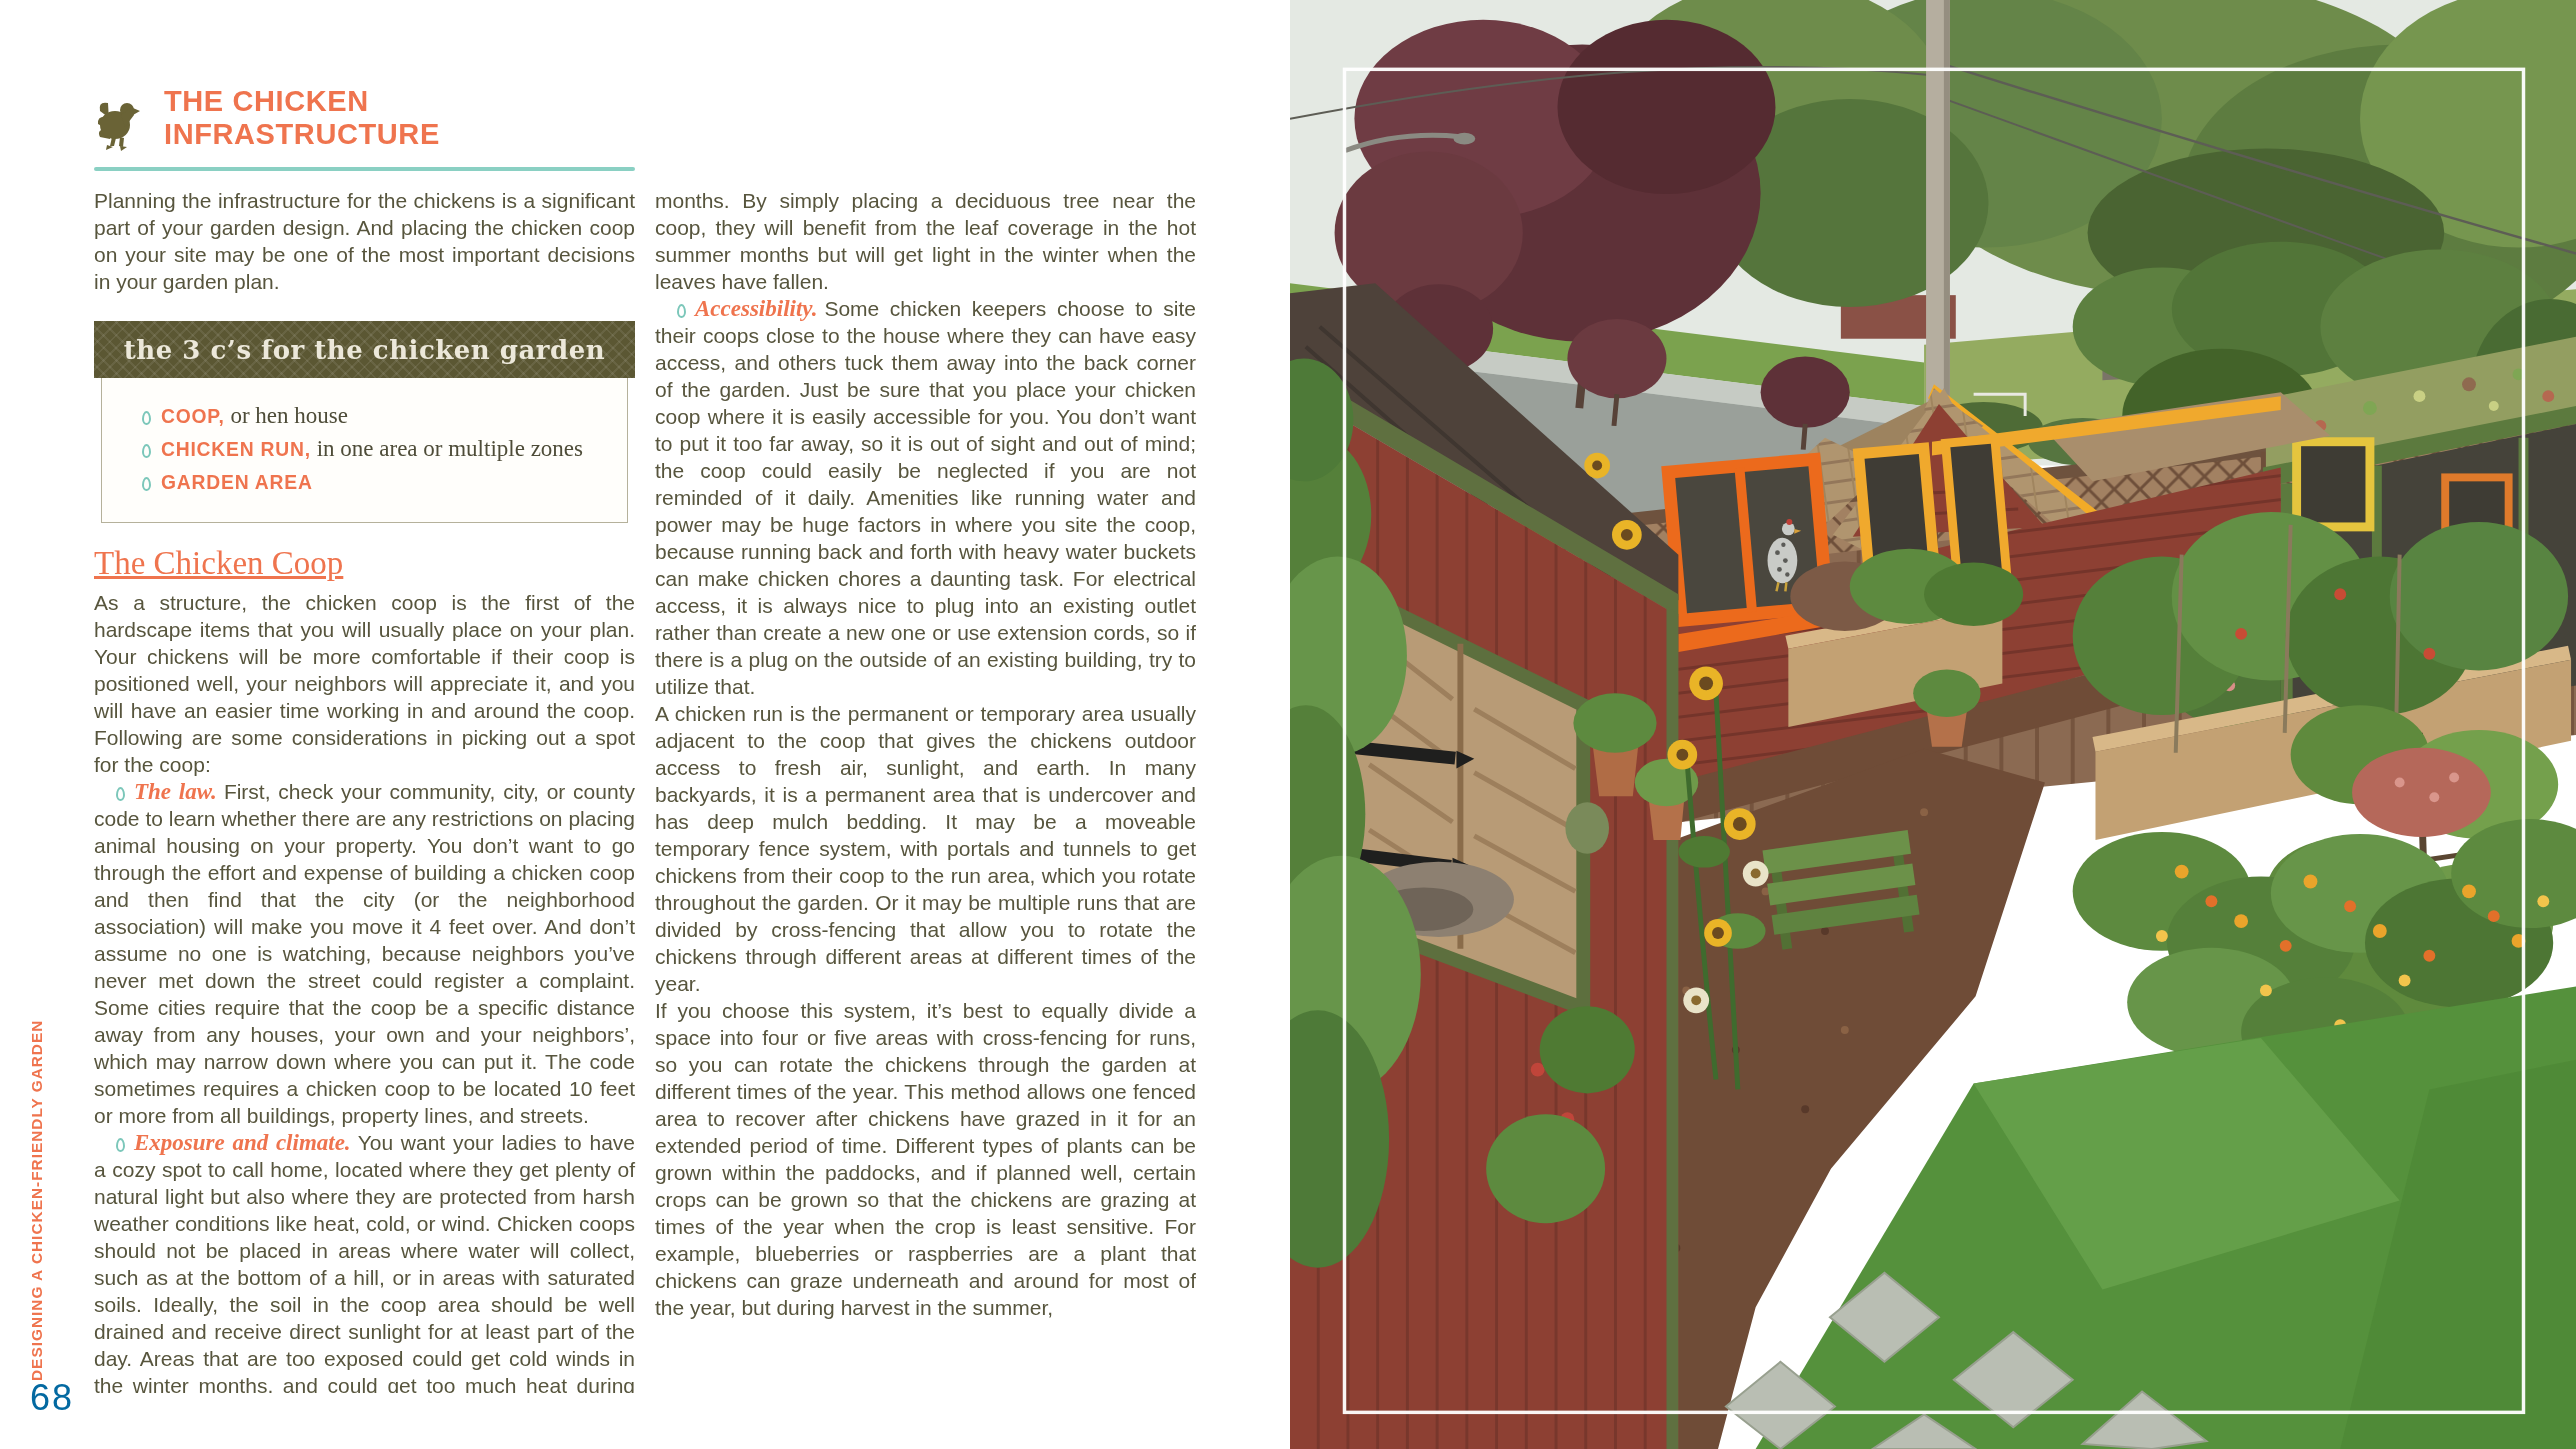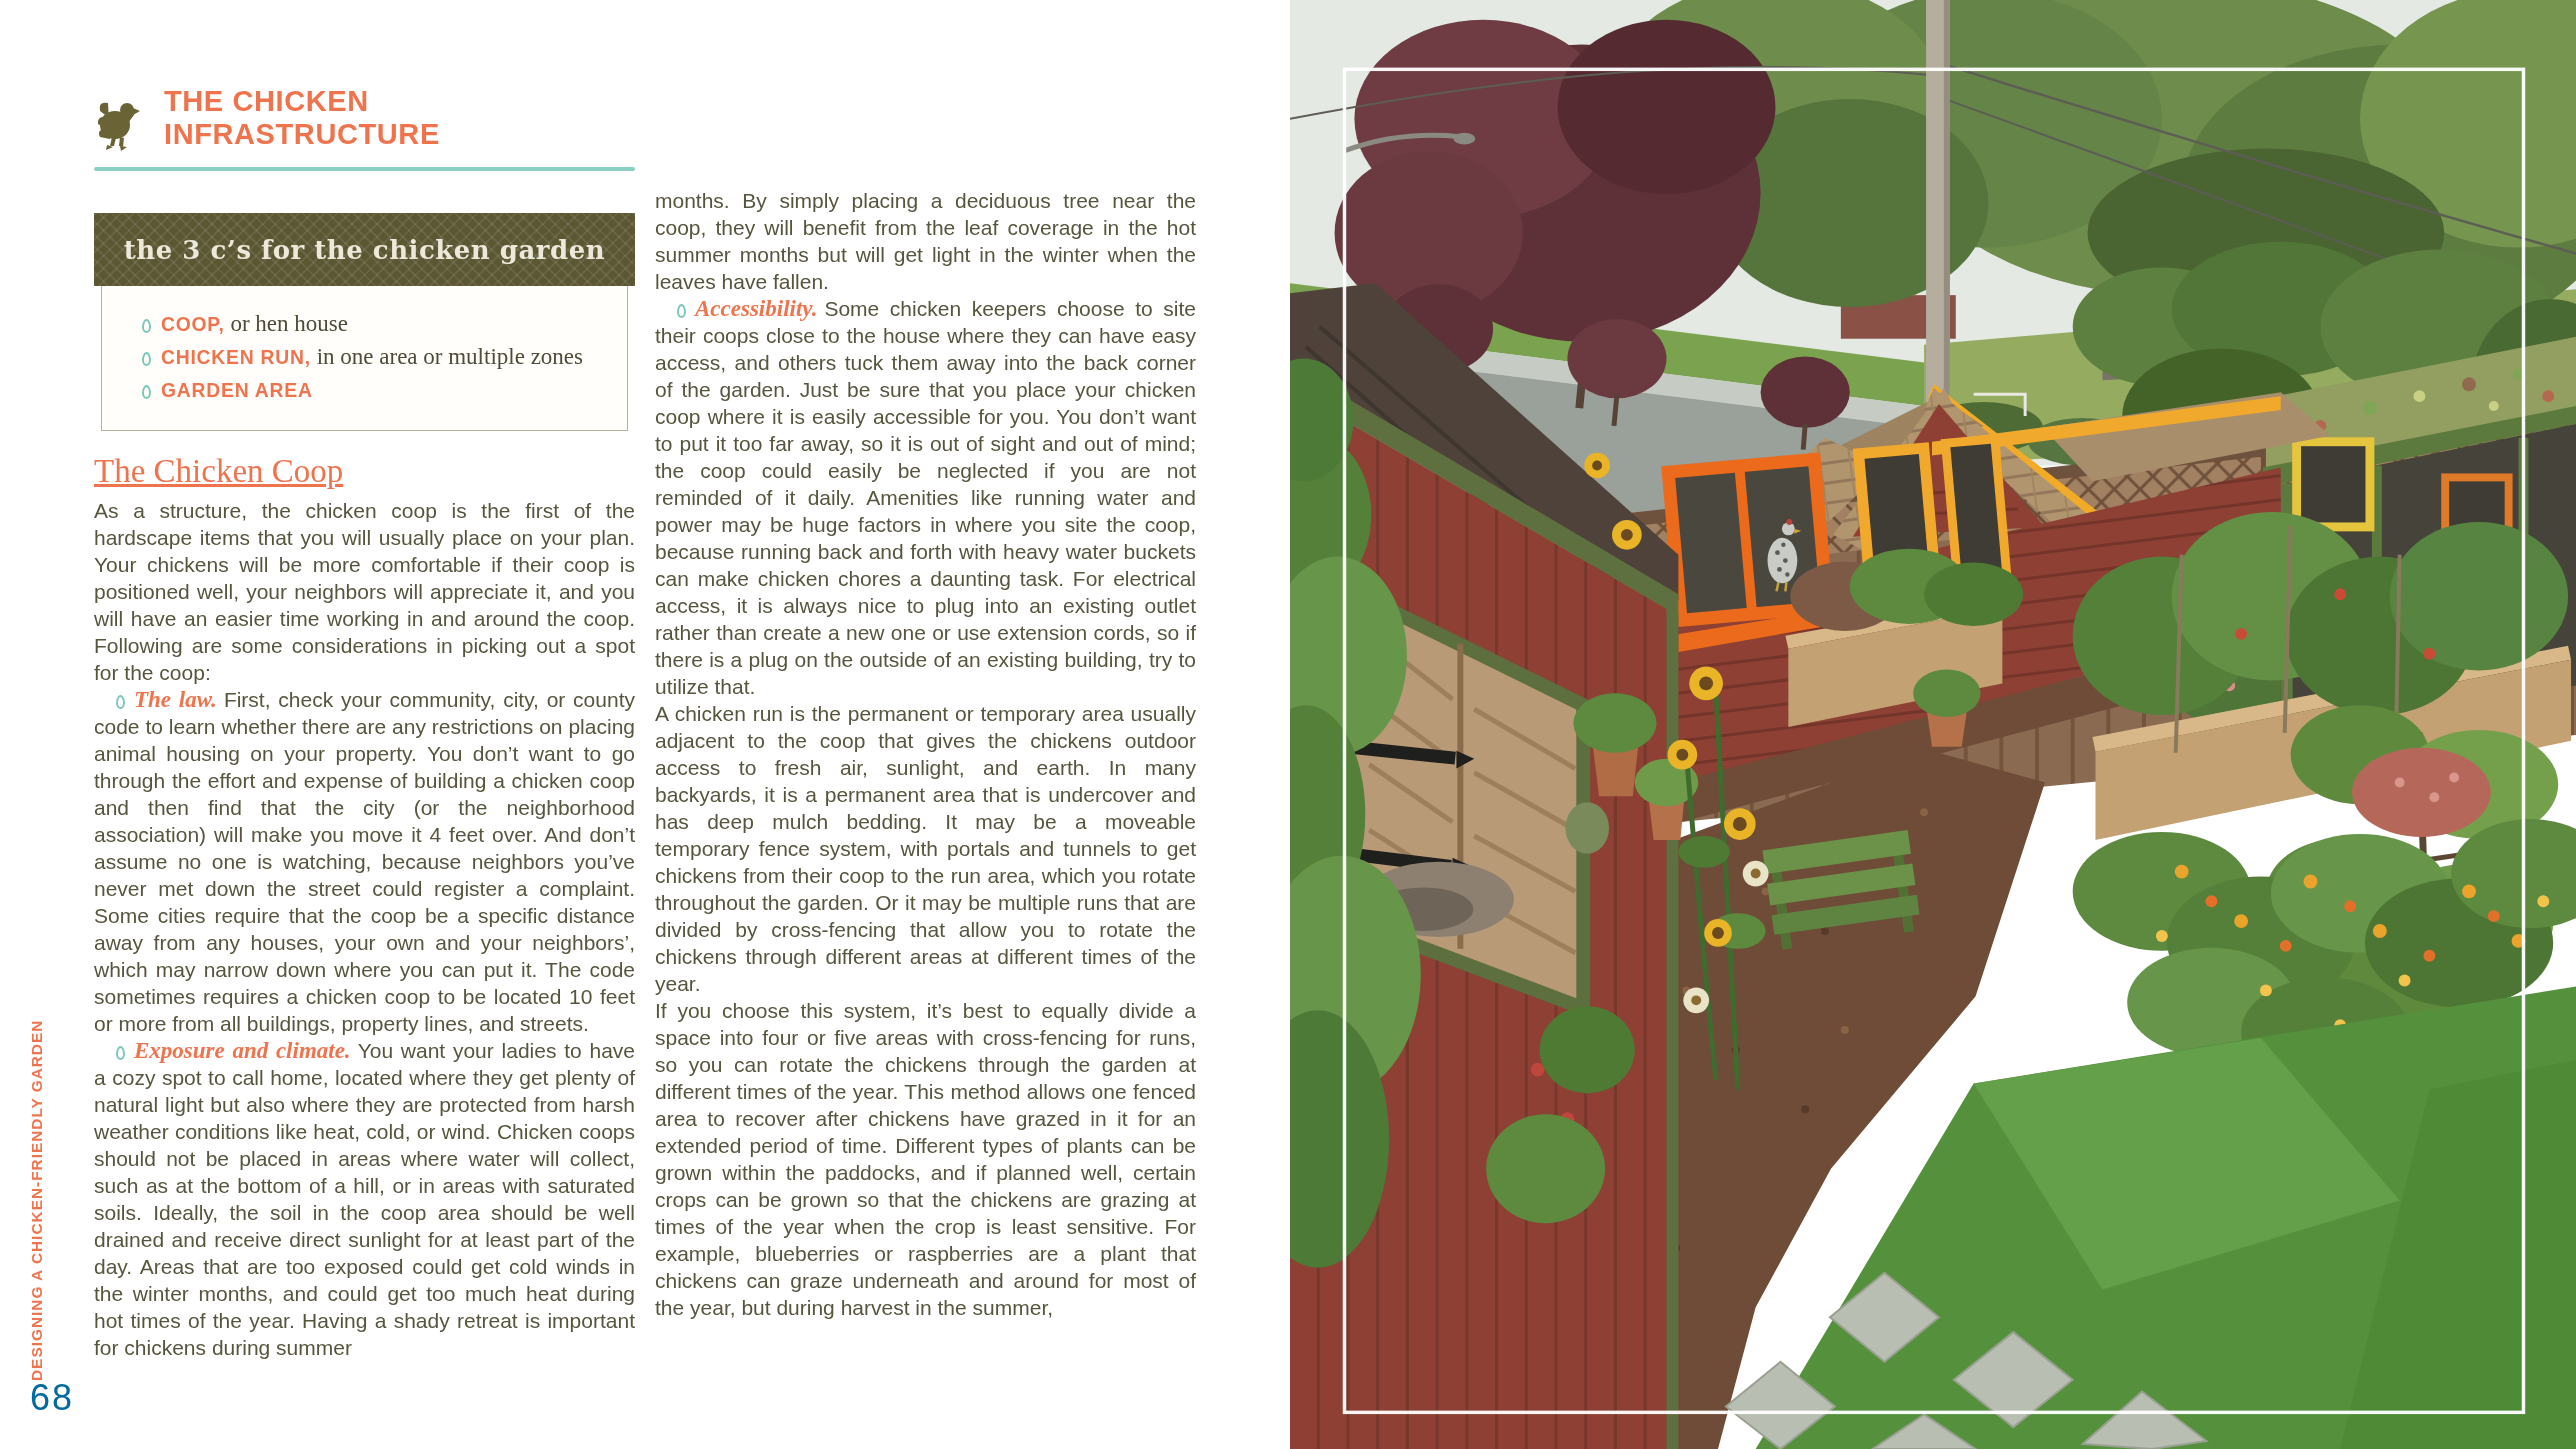--- a/index.html
+++ b/index.html
@@ -23,21 +23,21 @@
   .col{width:541px;}
   p.body{font-size:21px;line-height:27px;text-align:justify;margin:0;color:#57553d;}
   .egg{
     display:inline-block;width:9px;height:14px;box-sizing:border-box;
     border:2.5px solid #7cc7ba;border-radius:50% 50% 50% 50% / 58% 58% 42% 42%;
     vertical-align:-2px;
   }
   
   .callout{margin:26px 0 4px;}
   .callout-band{
-    height:73px;display:flex;align-items:center;justify-content:center;
+    height:57px;display:flex;align-items:center;justify-content:center;
     background-color:#5b5733;
     background-image:
       repeating-linear-gradient(45deg, rgba(255,255,255,.08) 0 2px, transparent 2px 9px),
       repeating-linear-gradient(-45deg, rgba(255,255,255,.08) 0 2px, transparent 2px 9px);
   }
   .callout-band span{
     font-family:"DejaVu Serif",serif;font-weight:bold;font-size:26px;
     color:#ece8da;letter-spacing:0.5px;
   }
   .callout-list{
@@ -89,20 +89,21 @@
           </g>
         </svg>
       </span>
       <span class="main-title">THE CHICKEN INFRASTRUCTURE</span>
     </div>
     <div class="rule"></div>
 
     <div class="cols">
 
       <div class="col">
+        <p class="body">Planning the infrastructure for the chickens is a significant part of your garden design. And placing the chicken coop on your site may be one of the most important decisions in your garden plan.</p>
 
         <div class="callout">
           <div class="callout-band">
             <span>the 3 c’s for the chicken garden</span>
           </div>
           <div class="callout-list">
             <div class="c-item">
               <span class="egg"></span><span class="lbl">COOP,</span><span> or hen house</span>
             </div>
             <div class="c-item">

